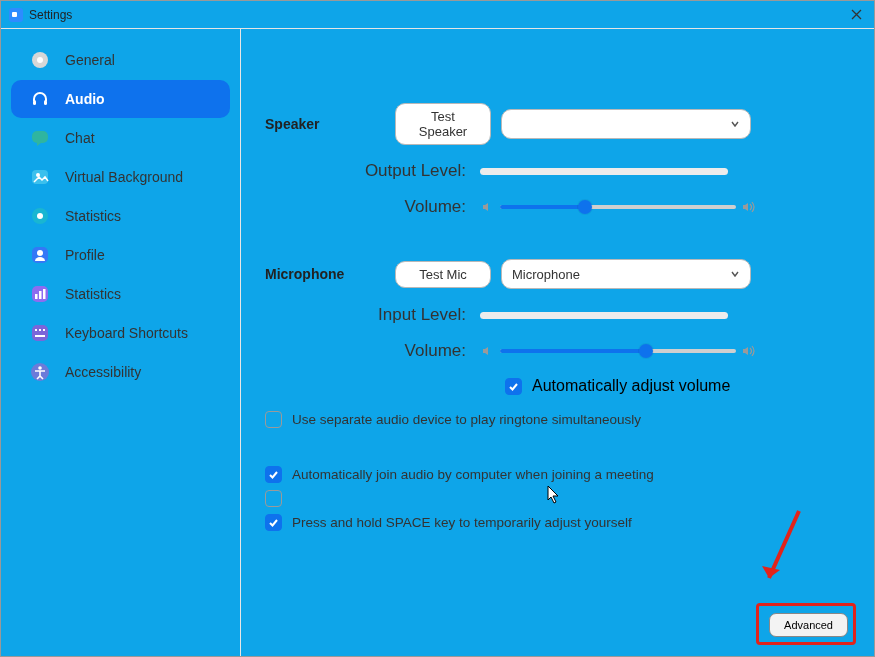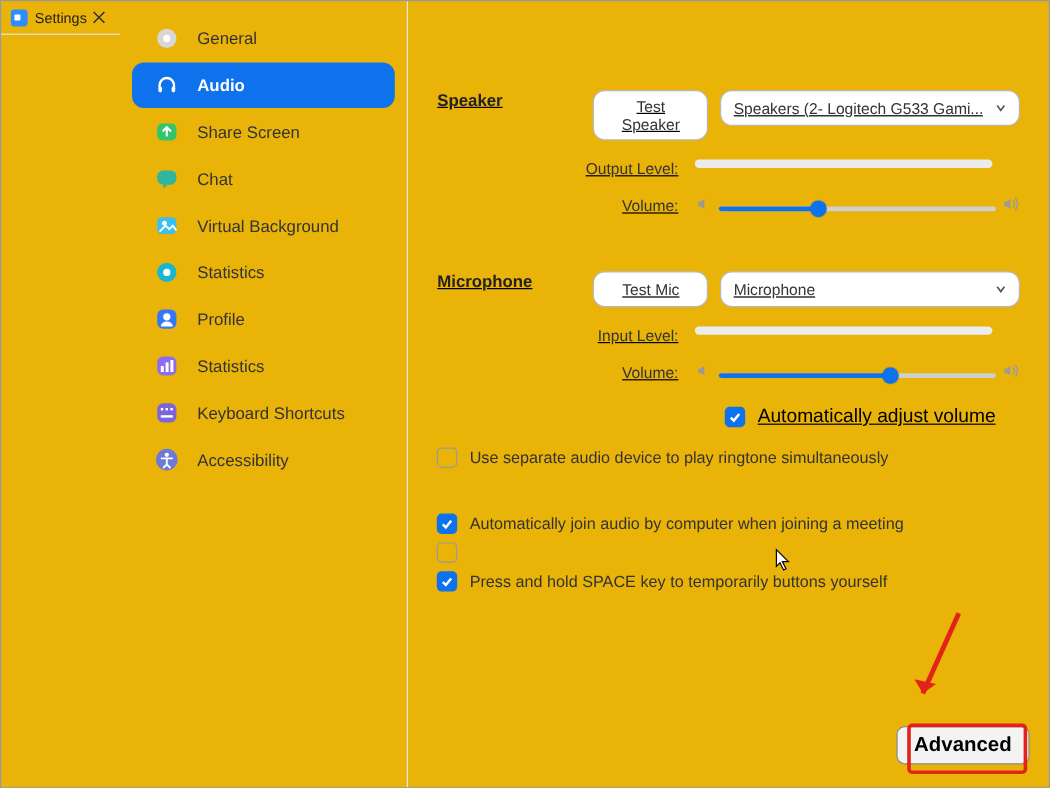--- a/index.html
+++ b/index.html
@@ -1,48 +1,48 @@
 <!DOCTYPE html>
 <html><head>
 <meta charset="utf-8">
 <style>
   * { box-sizing: border-box; margin: 0; padding: 0; font-family: "Segoe UI", Arial, sans-serif; }
   body { background: #fff; width: 875px; height: 657px; overflow: hidden; position: relative; }
-  .window { width: 875px; height: 657px; border: 1px solid #999; background: #eab308; display: flex; flex-direction: row; }
+  .window { width: 875px; height: 657px; border: 1px solid #999; background: #0ea5e9; display: flex; flex-direction: column; }
   .titlebar { height: 28px; display: flex; align-items: center; padding: 0 8px; border-bottom: 1px solid #e5e5e5; }
   .titlebar .app-icon { width: 14px; height: 14px; background: #2d8cff; border-radius: 3px; margin-right: 6px; position: relative; }
   .titlebar .app-icon::after { content:""; position:absolute; left:3px; top:4px; width:5px; height:5px; background:#fff; border-radius:1px;}
   .titlebar .title { font-size: 12px; color: #222; }
   .titlebar .close { margin-left: auto; width: 20px; height: 20px; display:flex; align-items:center; justify-content:center; cursor:pointer; }
   .content { flex:1; display:flex; overflow:hidden; }
   .sidebar { width: 240px; border-right: 1px solid #e6e6e6; padding-top: 12px; }
   .nav-item { display:flex; align-items:center; height: 38px; padding: 0 18px; font-size: 14px; color:#333; cursor:pointer; border-radius: 10px; margin: 0 10px 1px 10px; }
   .nav-item .icon { width:22px; height:22px; margin-right: 14px; display:flex; align-items:center; justify-content:center; border-radius:6px; }
   .nav-item.active { background:#0e72ed; color:#fff; font-weight:600; }
   .main { flex:1; padding: 16px 24px 16px 24px; position:relative; overflow:hidden; }
   .section { margin-top: 58px; }
-  .row { display:flex; margin-bottom: 16px; text-decoration: underline; }
+  .row { display:flex; align-items:center; margin-bottom: 16px; }
   .sec-label { width: 130px; font-size:14px; font-weight:700; color:#222; }
   .btn { border:1px solid #b8b8b8; border-radius: 10px; background:#fff; padding: 5px 16px; font-size:13px; color:#333; cursor:pointer; }
   .dropdown { flex:1; max-width:250px; border:1px solid #b8b8b8; border-radius:10px; background:#fff; height:30px; display:flex; align-items:center; padding:0 10px; font-size:13px; color:#333; cursor:pointer; position:relative; margin-left:10px; white-space:nowrap; overflow:hidden;}
   .dropdown .chev { margin-left:auto; }
-  .lbl-right { width: 200px; text-align:right; font-size:13px; color:#333; padding-right: 14px;}
+  .lbl-right { width: 200px; text-align:right; font-size:17px; color:#333; padding-right: 14px;}
   .level-bar { flex:1; max-width:248px; height:7px; background:#ececec; border-radius:4px; }
   .slider { flex:1; max-width:236px; height:20px; position:relative; display:flex; align-items:center; }
   .slider .track { height:4px; width:100%; background:#cfcfcf; border-radius:2px; position:relative; }
   .slider .track .fill { height:4px; background:#0e72ed; border-radius:2px; }
   .slider .thumb { width:14px; height:14px; border-radius:50%; background:#0e72ed; position:absolute; top:3px; transform:translateX(-50%); box-shadow:0 0 0 1px rgba(0,0,0,0.05);}
   .spk-icon { width:14px; display:flex; justify-content:center; color:#888;}
   .chk-row { display:flex; align-items:center; font-size:13.5px; color:#333; margin: 7px 0; }
   .chk { width:17px; height:17px; border-radius:4px; border:1.5px solid #9a9a9a; margin-right: 10px; display:flex; align-items:center; justify-content:center; cursor:pointer; flex-shrink:0;}
   .chk.checked { background:#0e72ed; border-color:#0e72ed; }
   .chk.checked svg { display:block; }
   .chk svg { display:none; }
   .sep-block { margin-top: 16px; margin-left: 0;}
-  .adv-btn { position:absolute; right: 16px; bottom: 19px; border:1px solid #888; border-radius:7px; padding:5px 14px; font-size:17px; background:#f3f3f3; cursor:pointer;font-weight:bold;}
+  .adv-btn { position:absolute; right: 26px; bottom: 19px; border:1px solid #888; border-radius:7px; padding:5px 14px; font-size:11px; background:#f3f3f3; cursor:pointer;}
   .red-box { position:absolute; right:18px; bottom:11px; width:100px; height:42px; border:3px solid #e2231a; border-radius:4px; pointer-events:none;}
   .arrow { position:absolute; right:60px; bottom:60px; pointer-events:none;}
   .cursor-img { position:absolute; left:305px; top:455px; pointer-events:none; }
 </style>
 </head>
 <body>
 
 <div class="window">
   <div class="titlebar">
     <div class="app-icon"></div>
@@ -71,29 +71,20 @@
         <span class="icon">
             <svg width="20" height="20" viewBox="0 0 20 20">
               <path d="M4 12 v-2 a6 6 0 0 1 12 0 v2" stroke="#fff" stroke-width="2" fill="none"></path>
               <rect x="3" y="11" width="3" height="5" rx="1.5" fill="#fff"></rect>
               <rect x="14" y="11" width="3" height="5" rx="1.5" fill="#fff"></rect>
             </svg>
           </span>
         <span>Audio</span>
       </div>
 
-      <div class="nav-item">
-        <span class="icon">
-            <svg width="20" height="20" viewBox="0 0 20 20">
-              <rect x="2" y="3" width="16" height="14" rx="4" fill="#34c46b"></rect>
-              <path d="M10 6 L10 13 M7 9 L10 6 L13 9" stroke="#fff" stroke-width="1.8" fill="none" stroke-linecap="round"></path>
-            </svg>
-          </span>
-        <span>Share Screen</span>
-      </div>
 
       <div class="nav-item">
         <span class="icon">
             <svg width="20" height="20" viewBox="0 0 20 20">
               <rect x="2" y="3" width="16" height="12" rx="5" fill="#2fb5a0"></rect>
               <path d="M7 15 L7 18 L11 15" fill="#2fb5a0"></path>
             </svg>
           </span>
         <span>Chat</span>
       </div>
@@ -168,21 +159,20 @@
 
     </div>
 
     <div class="main">
 
       <div class="section" style="margin-top:58px">
         <div class="row">
           <div class="sec-label">Speaker</div>
           <button class="btn" style="width:96px">Test Speaker</button>
           <div class="dropdown">
-            <span style="overflow:hidden; text-overflow:ellipsis;">Speakers (2- Logitech G533 Gami...</span>
             <span class="chev"><svg width="10" height="10" viewBox="0 0 10 10">
                   <path d="M2 3 L5 7 L8 3" stroke="#555" stroke-width="1.4" fill="none"></path>
                 </svg></span>
           </div>
         </div>
         <div class="row">
           <div class="lbl-right" style="width:215px">Output Level:</div>
           <div class="level-bar"></div>
         </div>
         <div class="row">
@@ -268,21 +258,21 @@
         </div>
         <div class="chk-row">
           <div class="chk"></div>
         </div>
         <div class="chk-row">
           <div class="chk checked">
               <svg width="11" height="11" viewBox="0 0 11 11">
                 <path d="M2 6 L4.5 8.5 L9 3" stroke="#fff" stroke-width="2" fill="none"></path>
               </svg>
             </div>
-          <span>Press and hold SPACE key to temporarily buttons yourself</span>
+          <span>Press and hold SPACE key to temporarily adjust yourself</span>
         </div>
       </div>
 
       <button class="adv-btn">Advanced</button>
       <div class="red-box"></div>
       <svg class="arrow" width="60" height="90" viewBox="0 0 60 90">
         <line x1="45" y1="5" x2="15" y2="72" stroke="#e2231a" stroke-width="4"></line>
         <polygon points="15,72 8,60 26,64" fill="#e2231a"></polygon>
       </svg>
       <svg class="cursor-img" width="16" height="20" viewBox="0 0 16 20">

